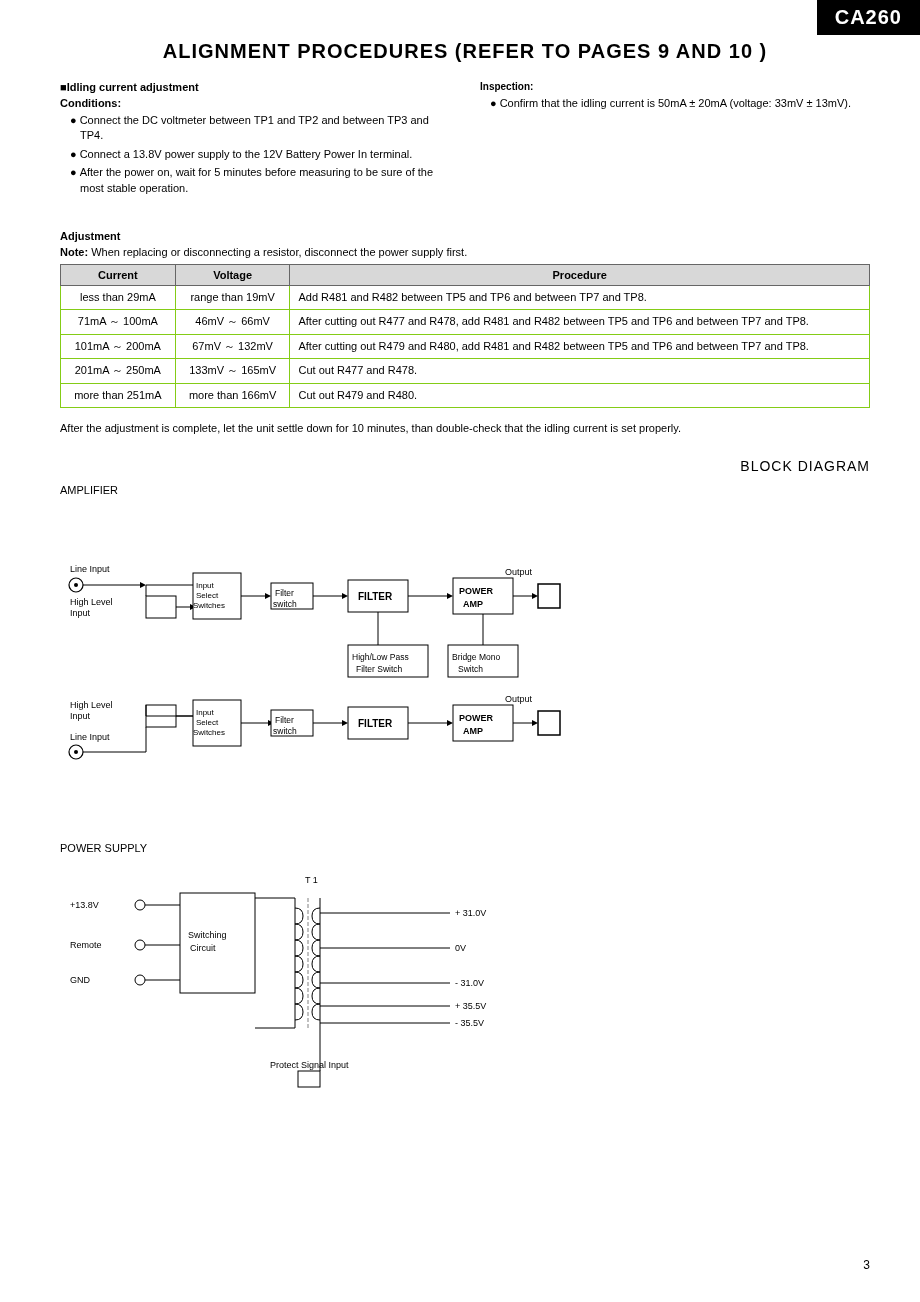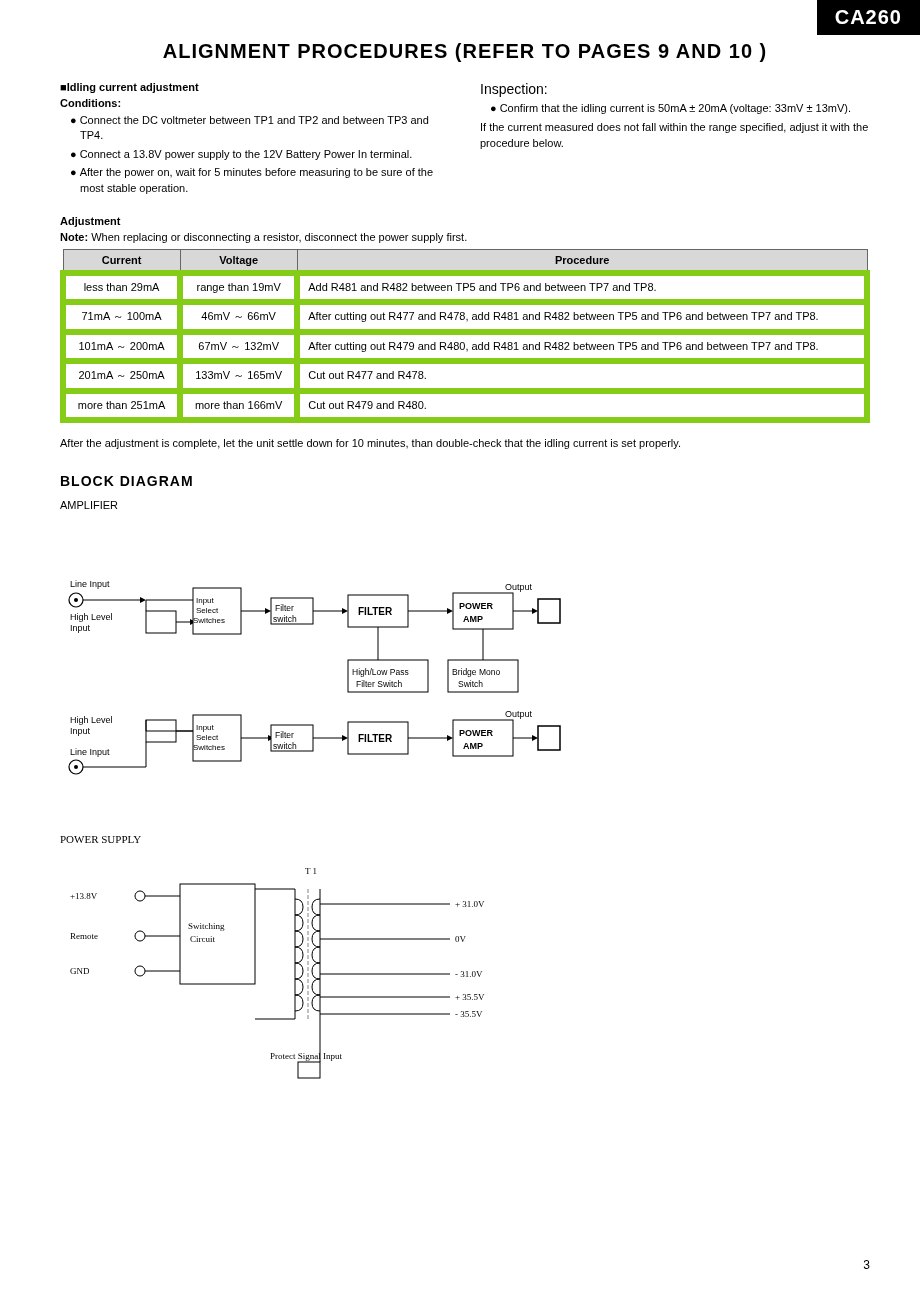--- a/index.html
+++ b/index.html
@@ -45,50 +45,51 @@
     .main-title {
       font-size: 20px;
       font-weight: bold;
       text-align: center;
       margin-bottom: 18px;
       letter-spacing: 1px;
     }
 
     .section-title {
       font-size: 14px;
-      font-weight: bold;
+      font-weight: normal;
       margin-top: 18px;
       margin-bottom: 10px;
       letter-spacing: 1px;
+      text-align: right;
     }
 
     
     .idling-section {
       display: flex;
       gap: 30px;
-      margin-bottom: 16px;
+      margin-bottom: 31px;
     }
 
     .idling-left {
       flex: 1;
     }
 
     .idling-right {
       flex: 1;
     }
 
     .subsection-title {
       font-weight: bold;
       font-size: 11px;
       margin-bottom: 4px;
     }
 
     .subsection-title-sm {
-      font-size: 14px;
-      font-weight: normal;
+      font-size: 10px;
+      font-weight: bold;
       margin-bottom: 4px;
     }
 
     .bullet-item {
       margin-left: 10px;
       margin-bottom: 3px;
       font-size: 11px;
       line-height: 1.4;
       text-indent: -10px;
       padding-left: 10px;
@@ -121,21 +122,21 @@
     }
 
     table.adj-table th {
       background: #d8d8d8;
       border: 1px solid #666;
       padding: 4px 8px;
       font-weight: bold;
     }
 
     table.adj-table td {
-      border: 6px solid #84cc16;
+      border: 1px solid #84cc16;
       padding: 4px 8px;
       vertical-align: top;
       line-height: 1.4;
     }
 
     table.adj-table td:first-child,
     table.adj-table td:nth-child(2) {
       text-align: center;
       white-space: nowrap;
     }
@@ -190,21 +191,20 @@
     <div class="idling-left">
       <div class="subsection-title">■Idling current adjustment</div>
       <div class="subsection-title">Conditions:</div>
       <div class="bullet-item">Connect the DC voltmeter between TP1 and TP2 and between TP3 and TP4.</div>
       <div class="bullet-item">Connect a 13.8V power supply to the 12V Battery Power In terminal.</div>
       <div class="bullet-item">After the power on, wait for 5 minutes before measuring to be sure of the most stable operation.</div>
     </div>
     <div class="idling-right">
       <div class="subsection-title-sm">Inspection:</div>
       <div class="bullet-item">Confirm that the idling current is 50mA ± 20mA (voltage: 33mV ± 13mV).</div>
-      <div style="font-size:11px; line-height:1.4; margin-top:4px;">If the current measured does not fall within the range specified, adjust it with the procedure below.</div>
     </div>
   </div>
 
   <div class="adjustment-section">
     <div class="subsection-title">Adjustment</div>
     <div class="note-text">
       <strong>Note:</strong> <span style="font-size:11px;">When replacing or disconnecting a resistor, disconnect the power supply first.</span>
     </div>
     <table class="adj-table">
       <thead>
@@ -360,21 +360,21 @@
 
       <line x1="453" y1="223" x2="475" y2="223" stroke="#000" stroke-width="1"></line>
       <polygon points="472,220 478,223 472,226" fill="#000"></polygon>
 
       <rect x="478" y="211" width="22" height="24" fill="#fff" stroke="#000" stroke-width="1.5"></rect>
 
       <text x="445" y="202" font-size="9">Output</text>
 
     </svg>
 
-    <div style="margin-top: 8px; font-family: Liberation Serif, serif;">
+    <div style="margin-top: 32px;">
       <div class="amp-label">POWER SUPPLY</div>
 
       <svg class="diagram" width="700" height="270" viewBox="0 0 700 270">
 
         <text x="10" y="50" font-size="9">+13.8V</text>
         <circle cx="80" cy="47" r="5" fill="none" stroke="#000" stroke-width="1"></circle>
         <line x1="85" y1="47" x2="120" y2="47" stroke="#000" stroke-width="1"></line>
 
         <text x="10" y="90" font-size="9">Remote</text>
         <circle cx="80" cy="87" r="5" fill="none" stroke="#000" stroke-width="1"></circle>

